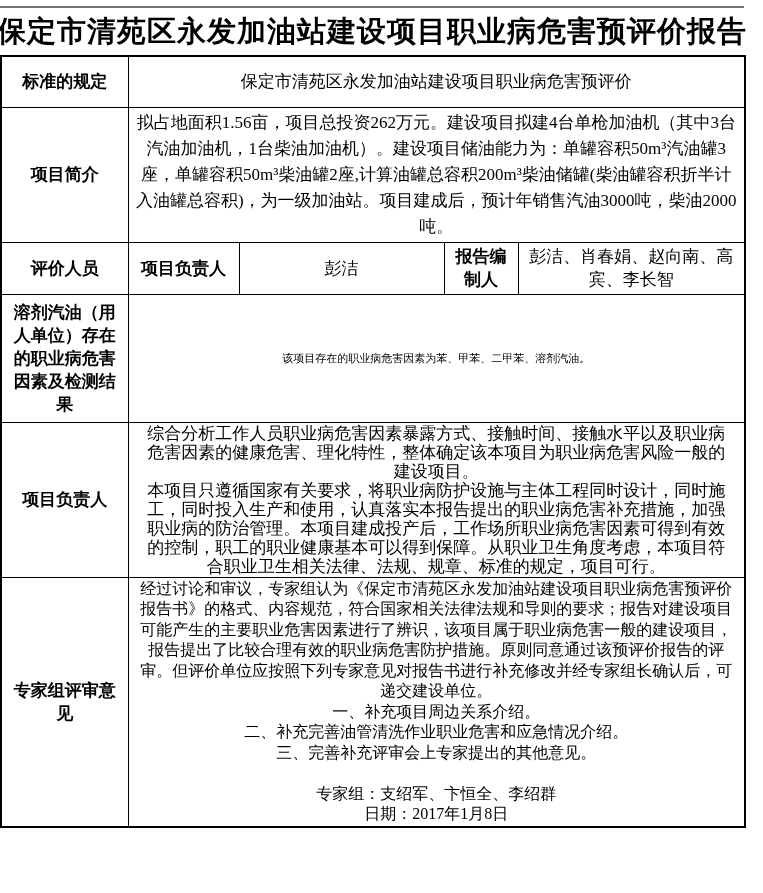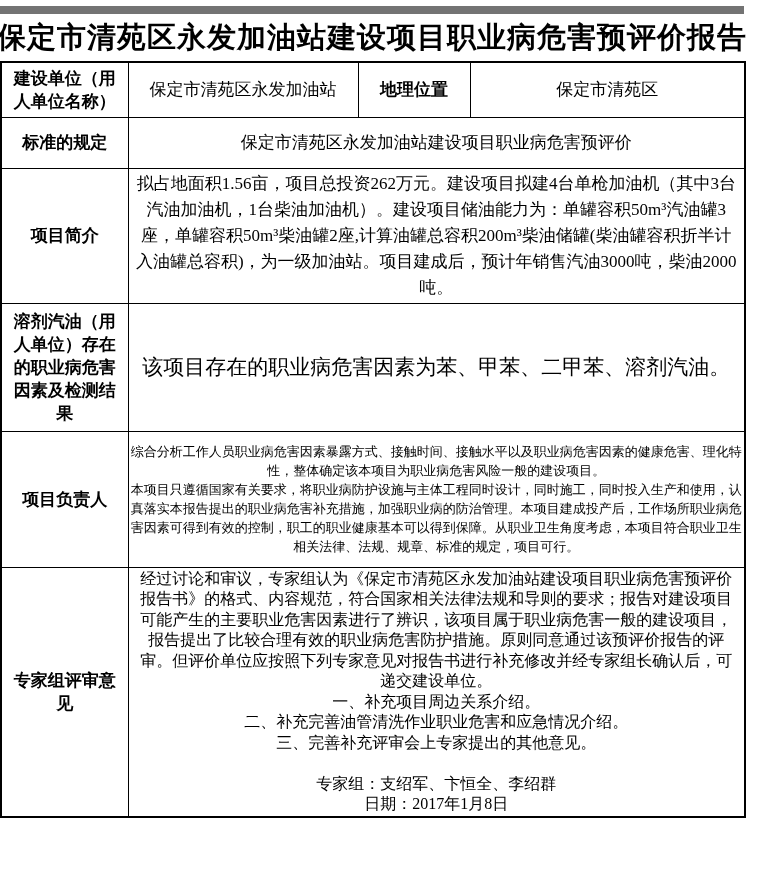--- a/index.html
+++ b/index.html
@@ -13,21 +13,21 @@
     width: 763px;
     height: 893px;
     box-sizing: border-box;
     padding-top: 6px;
     background: #ffffff;
     overflow: hidden;
   }
   .doc-title {
     width: 744px;
     height: 47px;
-    border-top: 8px solid #737373;
+    border-top: 2px solid #737373;
     display: flex;
     align-items: center;
     justify-content: center;
     font-family: "Liberation Sans", "DejaVu Sans", sans-serif;
     font-weight: bold;
     font-size: 29px;
     letter-spacing: 1px;
     white-space: nowrap;
   }
   table.report {
@@ -51,22 +51,22 @@
     font-weight: bold;
     font-size: 18px;
     line-height: 24px;
   }
   td.txt {
     text-align: left;
     white-space: pre-line;
     margin-top: 8px;
   }
   tr.r3 td.txt { font-size: 17px; line-height: 26px; }
-  tr.r6 td.txt { font-size: 21px; line-height: 24px; }
-  tr.r7 td.txt { font-size: 13px; line-height: 19px; padding: 1px 0; }
+  tr.r6 td.txt { font-size: 11px; line-height: 24px; }
+  tr.r7 td.txt { font-size: 17px; line-height: 19px; padding: 1px 17px; }
   tr.r8 td.txt { font-size: 16px; line-height: 20.5px; padding: 1px 4px; }
 </style>
 </head>
 <body>
 
 <div class="sheet">
 
   <div class="doc-title">保定市清苑区永发加油站建设项目职业病危害预评价报告</div>
 
   <table class="report">
@@ -74,37 +74,38 @@
       <col style="width:127px">
       <col style="width:111px">
       <col style="width:119px">
       <col style="width:86px">
       <col style="width:26px">
       <col style="width:48px">
       <col style="width:227px">
     </colgroup>
 
     <tbody>
-        <tr class="r1" style="height:55px">
-      <td class="lbl">建设单位（用人单位名称）</td>
-      <td colspan="2">保定市清苑区永发加油站</td>
-      <td colspan="2" class="lbl">地理位置</td>
-      <td colspan="2">保定市清苑区</td>
-    </tr>
 
     <tr class="r2" style="height:51px">
       <td class="lbl">标准的规定</td>
       <td colspan="6">保定市清苑区永发加油站建设项目职业病危害预评价</td>
     </tr>
 
     <tr class="r3" style="height:111px">
       <td class="lbl">项目简介</td>
       <td colspan="6" class="txt">拟占地面积1.56亩，项目总投资262万元。建设项目拟建4台单枪加油机（其中3台汽油加油机，1台柴油加油机）。建设项目储油能力为：单罐容积50m³汽油罐3座，单罐容积50m³柴油罐2座,计算油罐总容积200m³柴油储罐(柴油罐容积折半计入油罐总容积)，为一级加油站。项目建成后，预计年销售汽油3000吨，柴油2000吨。</td>
     </tr>
 
+    <tr class="r4" style="height:52px">
+      <td class="lbl">评价人员</td>
+      <td class="lbl">项目负责人</td>
+      <td colspan="2">彭洁</td>
+      <td colspan="2" class="lbl">报告编制人</td>
+      <td>彭洁、肖春娟、赵向南、高宾、李长智</td>
+    </tr>
 
 
     <tr class="r6" style="height:128px">
       <td class="lbl">溶剂汽油（用人单位）存在的职业病危害因素及检测结果</td>
       <td colspan="6" class="txt">该项目存在的职业病危害因素为苯、甲苯、二甲苯、溶剂汽油。</td>
     </tr>
 
     <tr class="r7" style="height:136px">
       <td class="lbl">项目负责人</td>
       <td colspan="6" class="txt">综合分析工作人员职业病危害因素暴露方式、接触时间、接触水平以及职业病危害因素的健康危害、理化特性，整体确定该本项目为职业病危害风险一般的建设项目。

